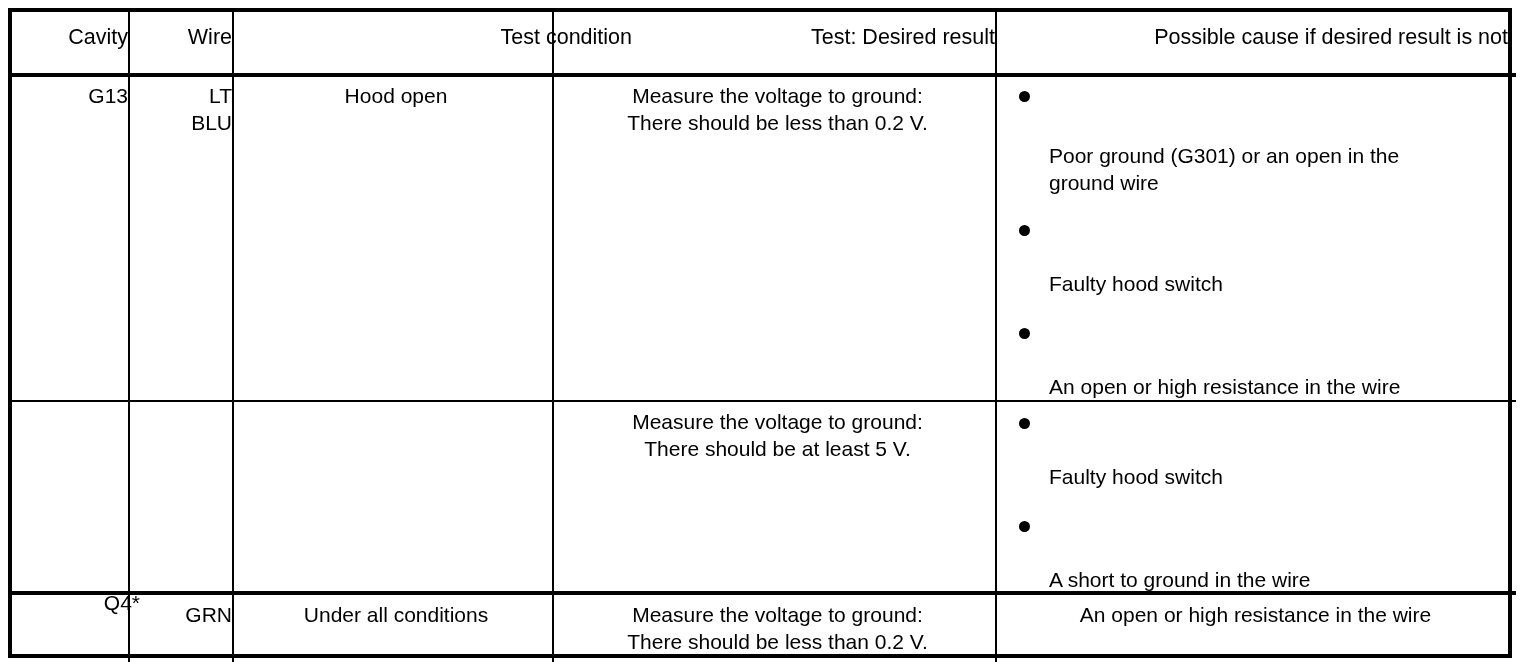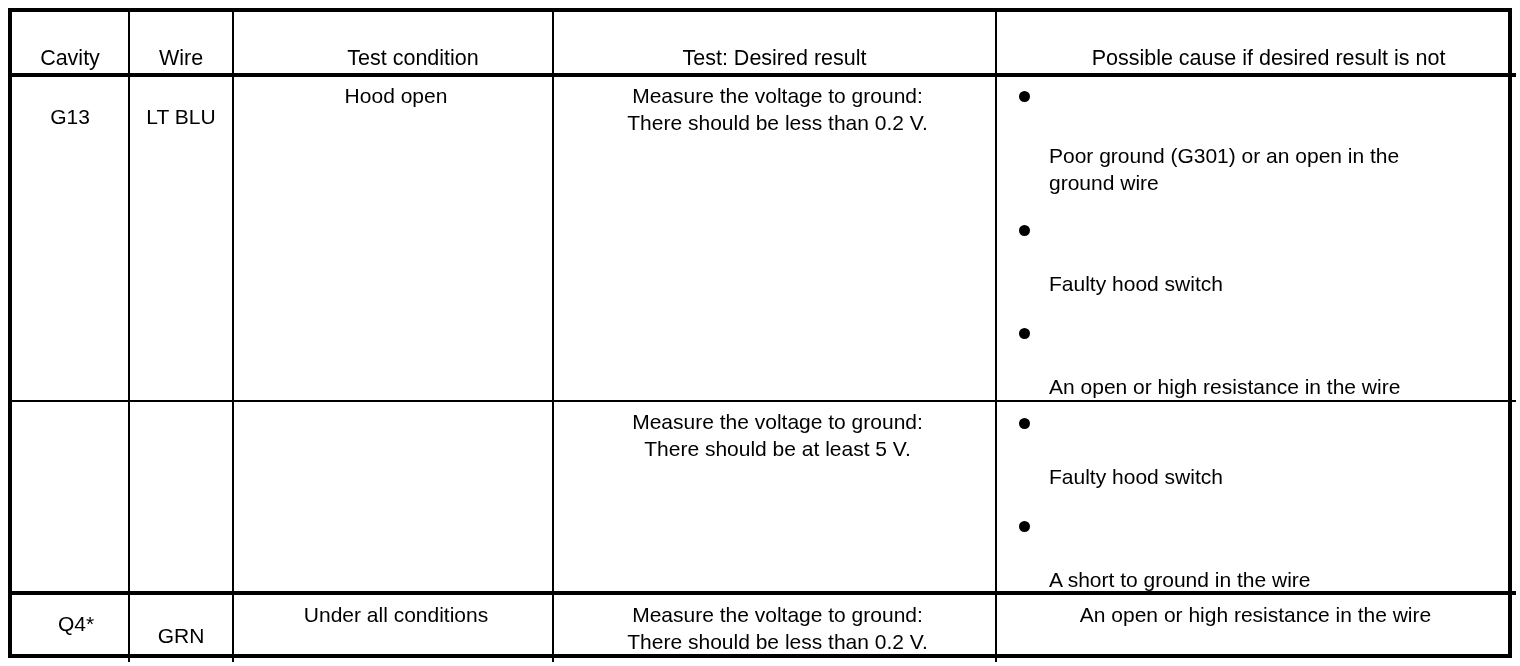--- a/index.html
+++ b/index.html
@@ -56,22 +56,21 @@
   
   .cell {
     position: absolute;
     box-sizing: border-box;
     font-size: 21px;
     line-height: 27px;
     color: #000000;
     text-align: center;
   }
   .cell.center {
-    text-align: center;
-    margin-top: 21px;
+    text-align: right;
   }
   .cell.pad {
     padding-left: 6px;
   }
 
   .hdr {
     font-size: 21.5px;
     line-height: 27px;
   }
 
@@ -106,37 +105,37 @@
     <div class="hline thick" style="top:579px;"></div>
 
     <div class="cell hdr center" style="left:0px; top:12px; width:116px;">
       <span>Cavity</span>
     </div>
 
     <div class="cell hdr center" style="left:118px; top:12px; width:102px;">
       <span>Wire</span>
     </div>
 
-    <div class="cell hdr center" style="left:210px; top:12px; width:382px;">
+    <div class="cell hdr center" style="left:238px; top:12px; width:382px;">
       <span>Test condition</span>
     </div>
 
     <div class="cell hdr center" style="left:542px; top:12px; width:441px;">
       <span>Test: Desired result</span>
     </div>
 
     <div class="cell hdr center" style="left:985px; top:12px; width:511px;padding-left:32px;">
       <div>Possible cause if desired result is not</div>
     </div>
 
     <div class="cell center" style="left:0px; top:70px; width:116px;">
       <span>G13</span>
     </div>
 
-    <div class="cell center" style="left:118px; top:70px; width:102px;">
+    <div class="cell center" style="left:118px; top:70px; width:102px;padding-left:46px;">
       <span>LT BLU</span>
     </div>
 
     <div class="cell pad" style="left:222px; top:70px; width:318px;">
       <span>Hood open</span>
     </div>
 
     <div class="cell pad" style="left:542px; top:70px; width:441px;">
       <div>Measure the voltage to ground:</div>
       <div>There should be less than 0.2 V.</div>

